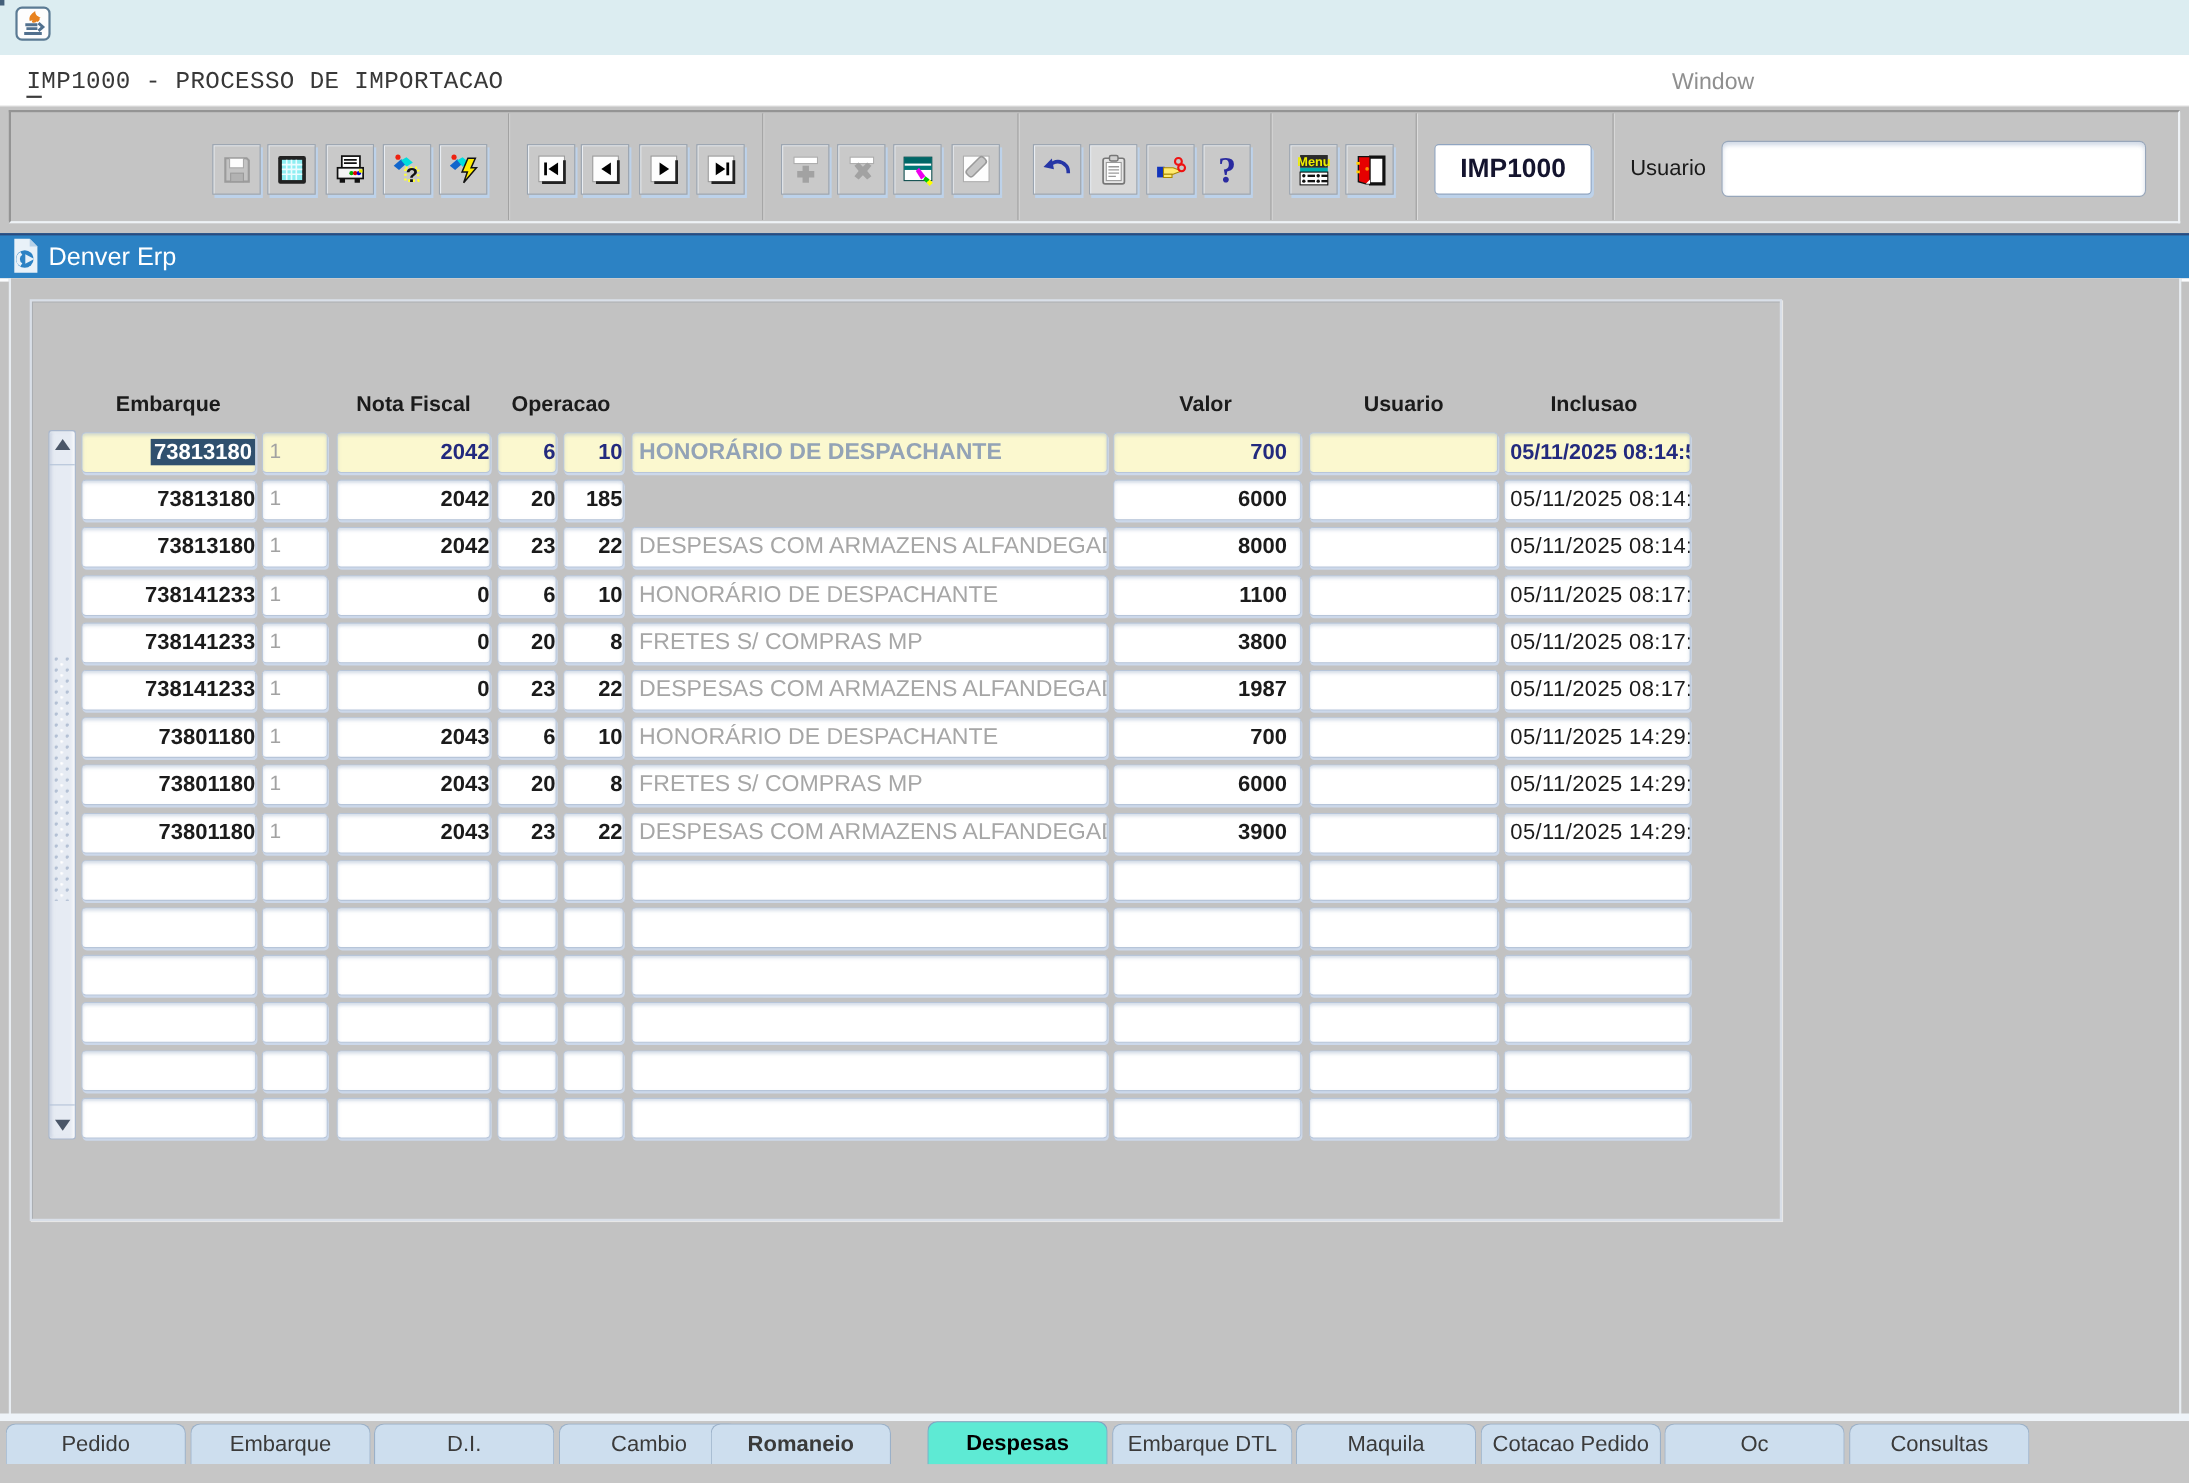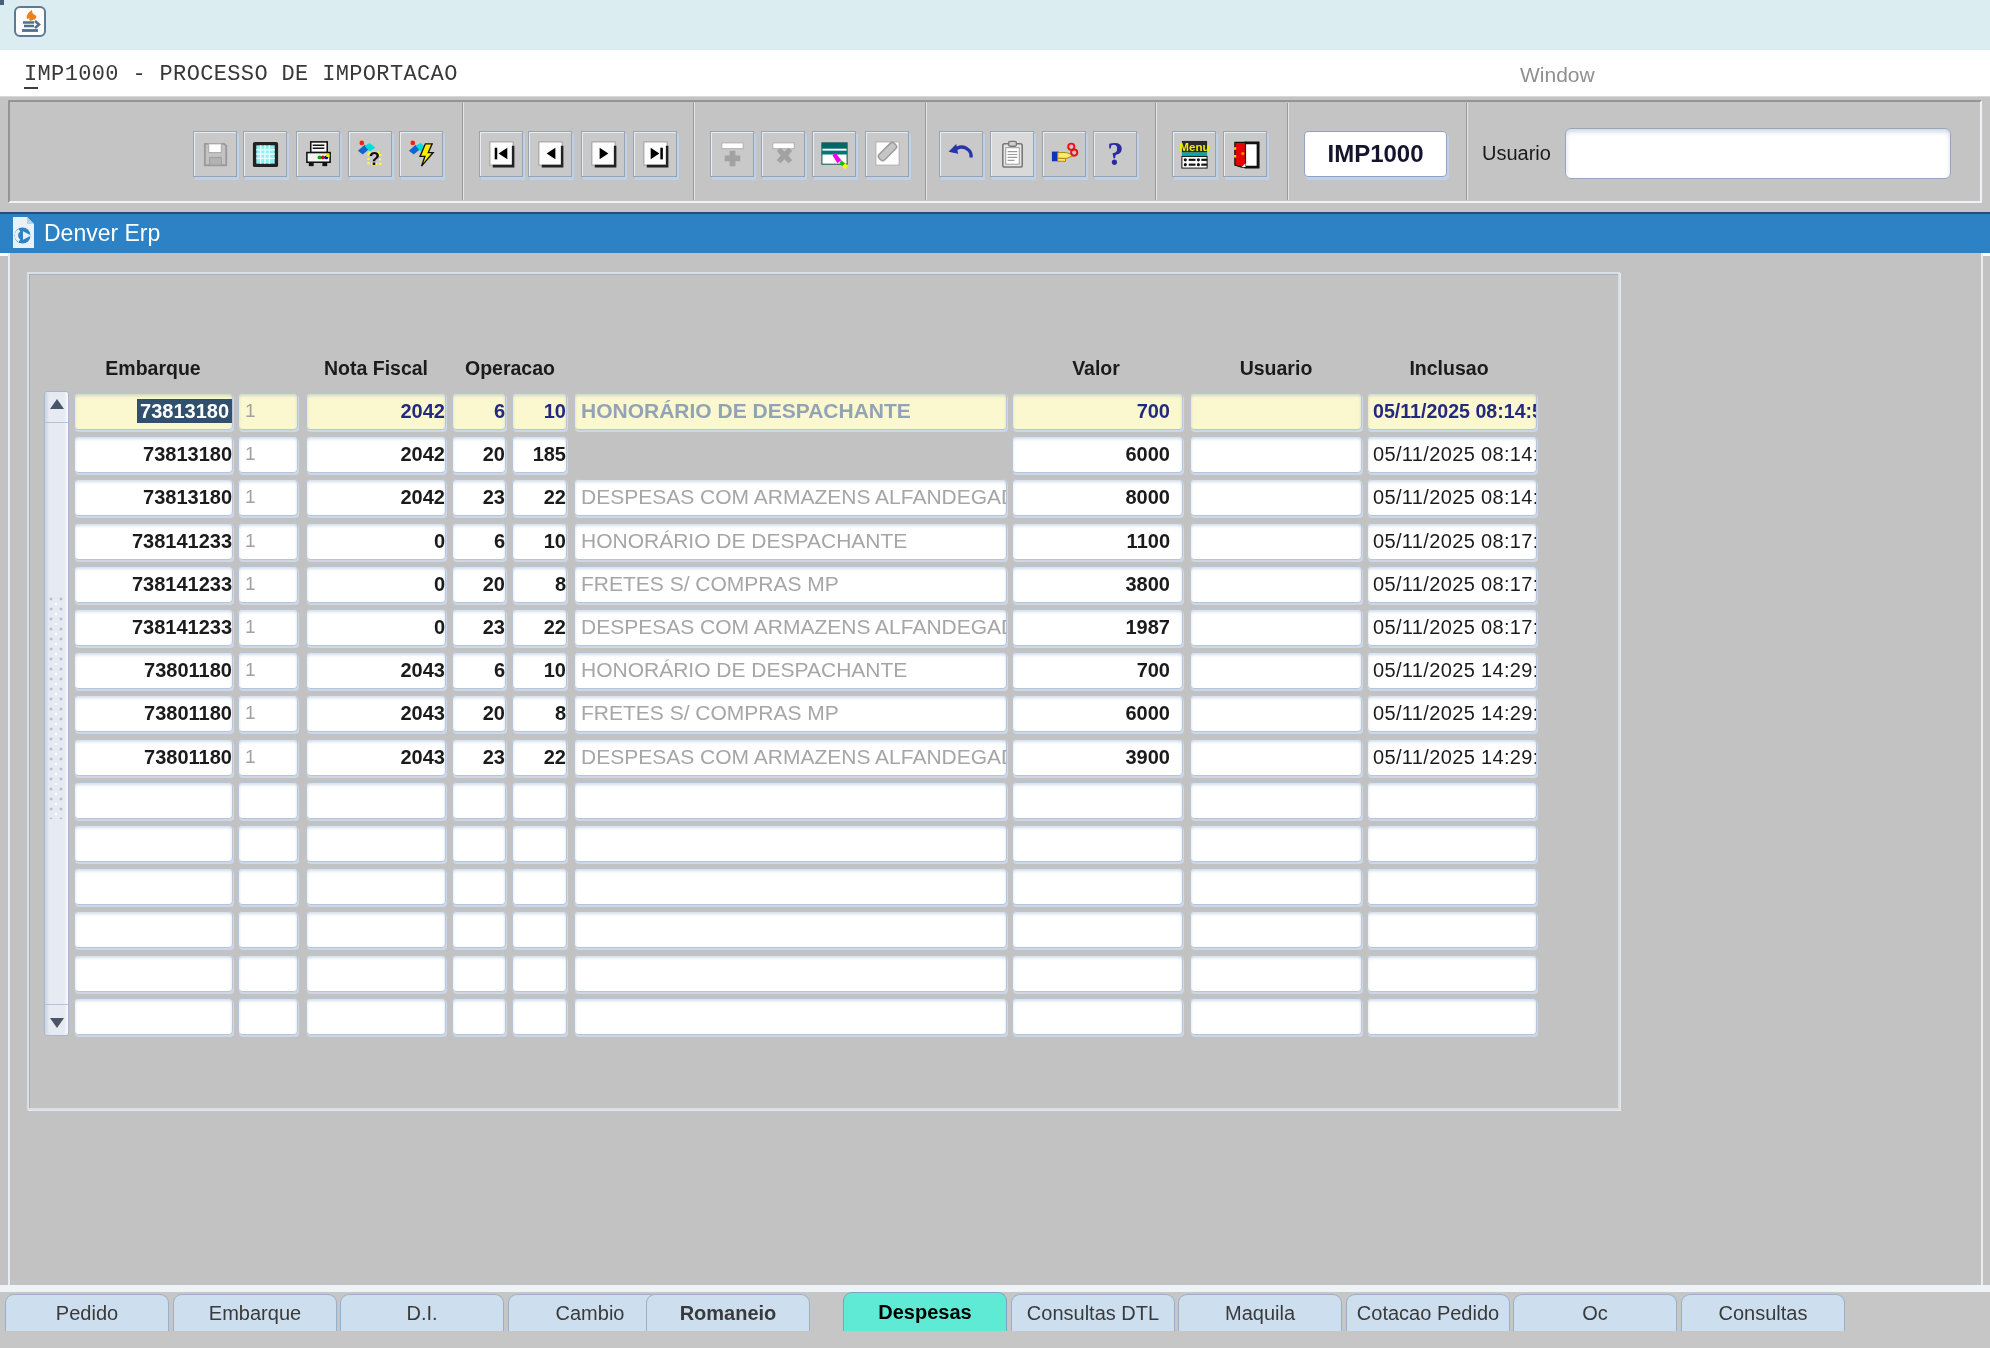--- a/index.html
+++ b/index.html
@@ -421,20 +421,20 @@
     </div>
 
   <div class="abs" id="tabband"></div>
   <div class="abs" id="tabstrip">
 <div class="tab" style="left:5px;">Pedido</div>
 <div class="tab" style="left:173px;">Embarque</div>
 <div class="tab" style="left:340px;">D.I.</div>
 <div class="tab" style="left:508px;">Cambio</div>
 <div class="tab" style="left:646px;font-weight:bold;">Romaneio</div>
 <div class="tab tabact" style="left:843px;">Despesas</div>
-<div class="tab" style="left:1011px;">Consultas DTL</div>
+<div class="tab" style="left:1011px;">Embarque DTL</div>
 <div class="tab" style="left:1178px;">Maquila</div>
 <div class="tab" style="left:1346px;">Cotacao Pedido</div>
 <div class="tab" style="left:1513px;">Oc</div>
 <div class="tab" style="left:1681px;">Consultas</div>
     <div id="tabunder"></div>
   </div>
 </div>
 
 </body></html>

